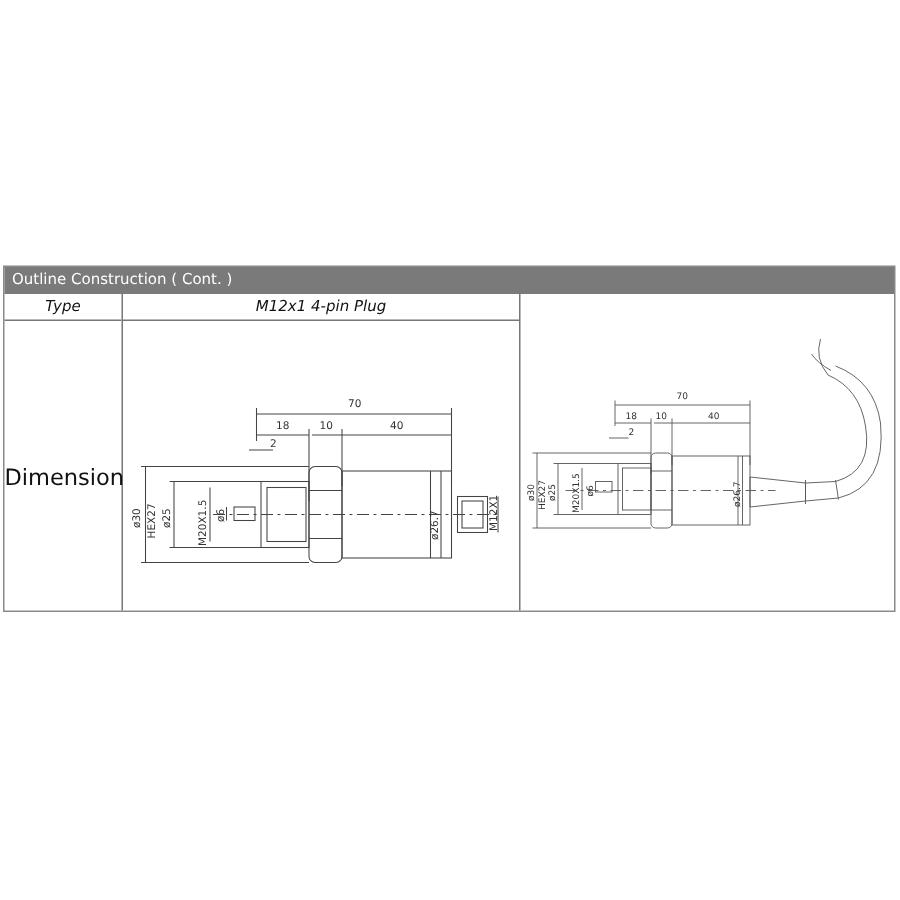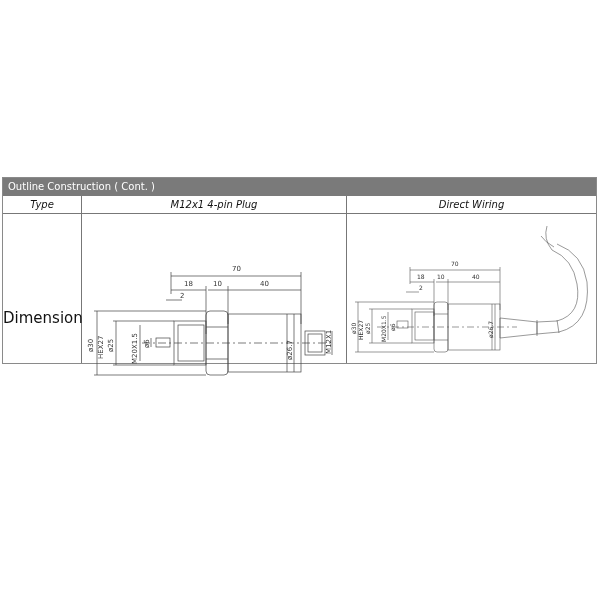--- a/index.html
+++ b/index.html
@@ -1,33 +1,32 @@
 <!DOCTYPE html>
 <html><head>
 <meta charset="utf-8">
 <style>
   html,body{margin:0;padding:0;background:#fff;}
   body{width:600px;height:600px;position:relative;overflow:hidden;font-family:"DejaVu Sans",sans-serif;}
-  .tbl{position:absolute;left:2px;top:177px;width:595px;height:187px;border:1px solid #8a8a8a;box-sizing:border-box;}
+  .tbl{position:absolute;left:2px;top:177px;width:595px;height:231px;border:1px solid #8a8a8a;box-sizing:border-box;}
   .title-bar{position:absolute;left:0;top:0;width:100%;height:18px;background:#7a7a7a;color:#fff;font-size:10px;line-height:18px;padding-left:5px;box-sizing:border-box;}
   .hdr{position:absolute;top:18px;height:18px;border-bottom:1px solid #777;font-size:10px;line-height:18px;text-align:center;color:#111;box-sizing:border-box;font-style:italic;}
   .cell{position:absolute;top:36px;bottom:0;box-sizing:border-box;}
   .vline{position:absolute;top:18px;bottom:0;width:1px;background:#777;}
   .dim-label{position:absolute;left:0;width:78px;top:131px;text-align:center;font-size:15px;color:#111;}
   svg text{font-family:"DejaVu Sans",sans-serif;fill:#333;}
 </style>
 </head>
 <body>
 
 <div class="tbl">
   <div class="title-bar">Outline Construction ( Cont. )</div>
 
   <div class="hdr" style="left:0;width:78px;">Type</div>
   <div class="hdr" style="left:79px;width:264px;">M12x1 4-pin Plug</div>
-  <div class="hdr" style="left:344px;width:249px;">Direct Wiring</div>
 
   <div class="vline" style="left:78px;"></div>
   <div class="vline" style="left:343px;"></div>
 
   <div class="dim-label">Dimension</div>
 
   <div class="cell" style="left:79px;width:264px;">
     <svg width="264" height="205" viewBox="0 0 264 205" xmlns="http://www.w3.org/2000/svg" stroke="#444" fill="none" stroke-width="0.7">
 
       <line x1="89" y1="62" x2="219" y2="62"></line>

